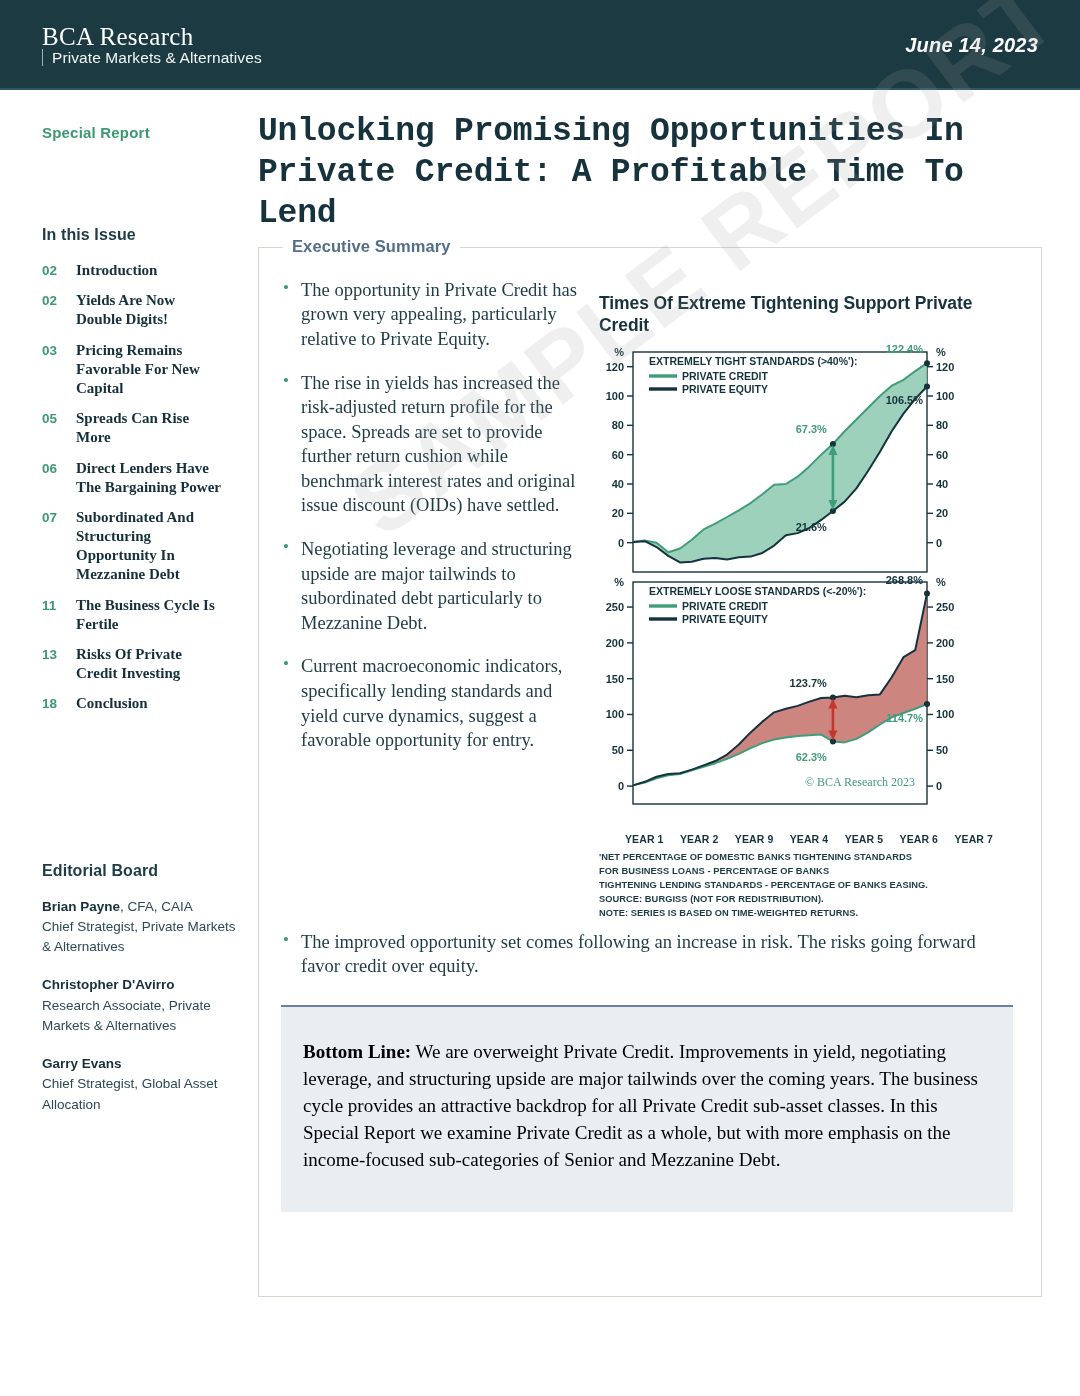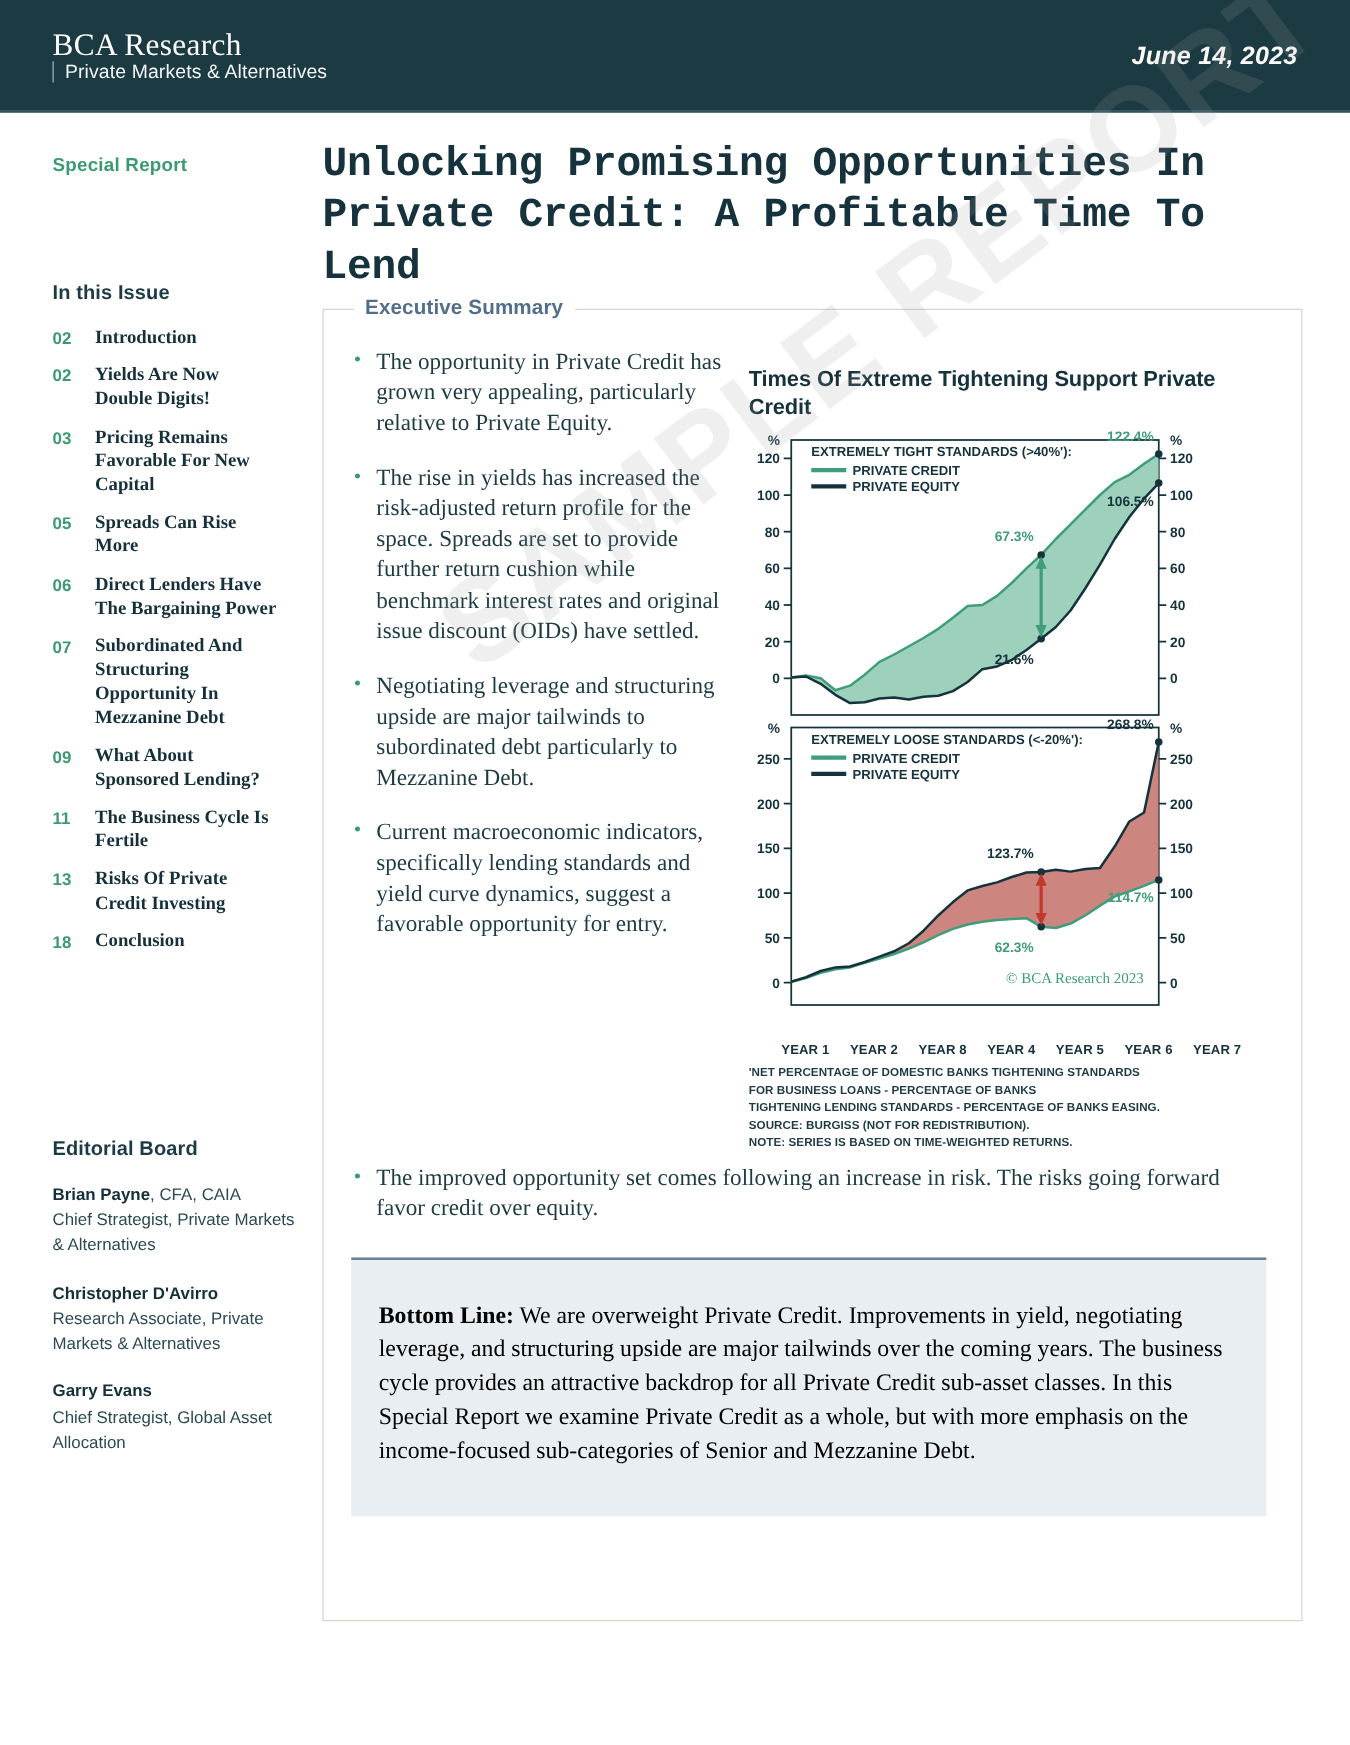--- a/index.html
+++ b/index.html
@@ -228,24 +228,20 @@
           <span class="toc-page">05</span>
           <span class="toc-label">Spreads Can Rise More</span>
         </div>
         <div class="toc-item">
           <span class="toc-page">06</span>
           <span class="toc-label">Direct Lenders Have The Bargaining Power</span>
         </div>
         <div class="toc-item">
           <span class="toc-page">07</span>
           <span class="toc-label">Subordinated And Structuring Opportunity In Mezzanine Debt</span>
-        </div>
-        <div class="toc-item">
-          <span class="toc-page">09</span>
-          <span class="toc-label">What About Sponsored Lending?</span>
         </div>
         <div class="toc-item">
           <span class="toc-page">11</span>
           <span class="toc-label">The Business Cycle Is Fertile</span>
         </div>
         <div class="toc-item">
           <span class="toc-page">13</span>
           <span class="toc-label">Risks Of Private Credit Investing</span>
         </div>
         <div class="toc-item">
@@ -385,21 +381,21 @@
                   <path d="M233.92000000000002,354.5116129032258 L229.42000000000002,364.5116129032258 L238.42000000000002,364.5116129032258 Z" fill="#c0392b"></path>
                   <path d="M233.92000000000002,396.481935483871 L229.42000000000002,386.481935483871 L238.42000000000002,386.481935483871 Z" fill="#c0392b"></path>
                   <text x="316" y="442" text-anchor="end" fill="#3f9d79" font-size="12" font-family="&quot;Liberation Serif&quot;, serif">© BCA Research 2023</text>
                 </g>
               </svg>
           </div>
 
           <div class="chart-years" id="chart-years">
               <span>YEAR 1</span>
               <span>YEAR 2</span>
-              <span>YEAR 8</span>
+              <span>YEAR 9</span>
               <span>YEAR 4</span>
               <span>YEAR 5</span>
               <span>YEAR 6</span>
               <span>YEAR 7</span>
             </div>
           <div class="chart-notes" id="chart-notes">
               <div>'NET PERCENTAGE OF DOMESTIC BANKS TIGHTENING STANDARDS</div>
               <div>FOR BUSINESS LOANS - PERCENTAGE OF BANKS</div>
               <div>TIGHTENING LENDING STANDARDS - PERCENTAGE OF BANKS EASING.</div>
               <div>SOURCE: BURGISS (NOT FOR REDISTRIBUTION).</div>

